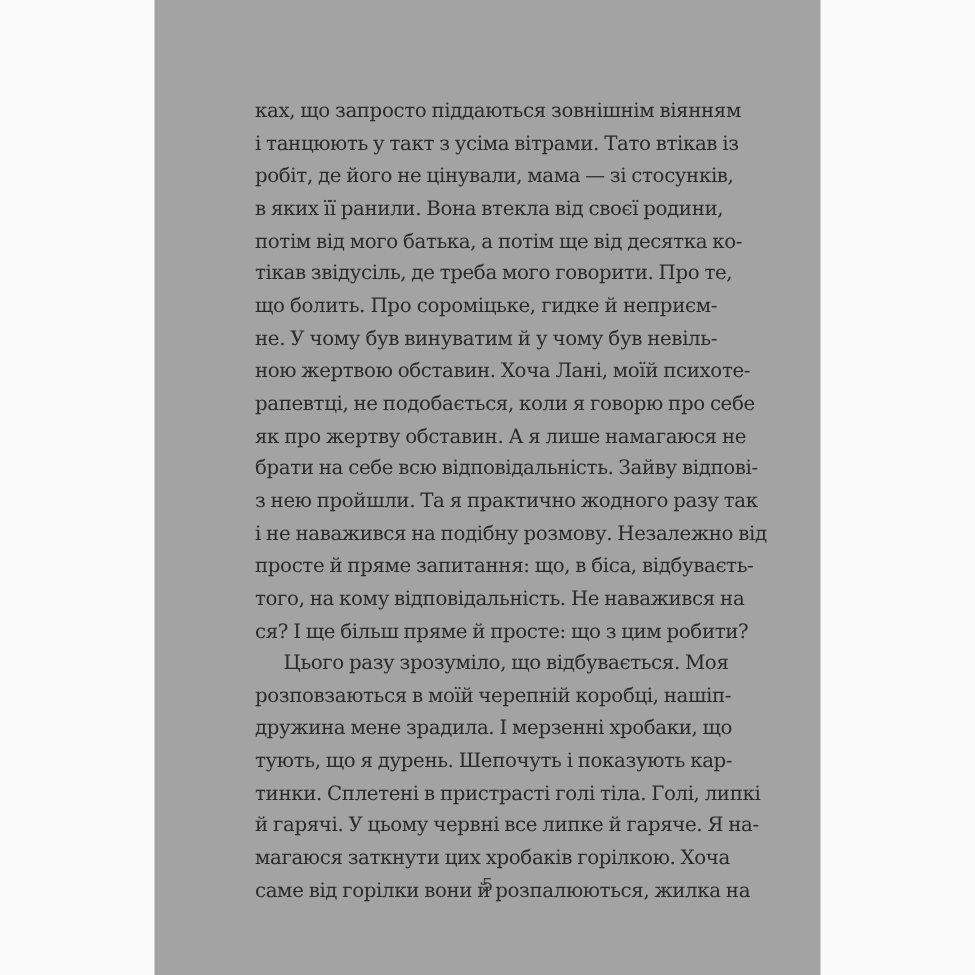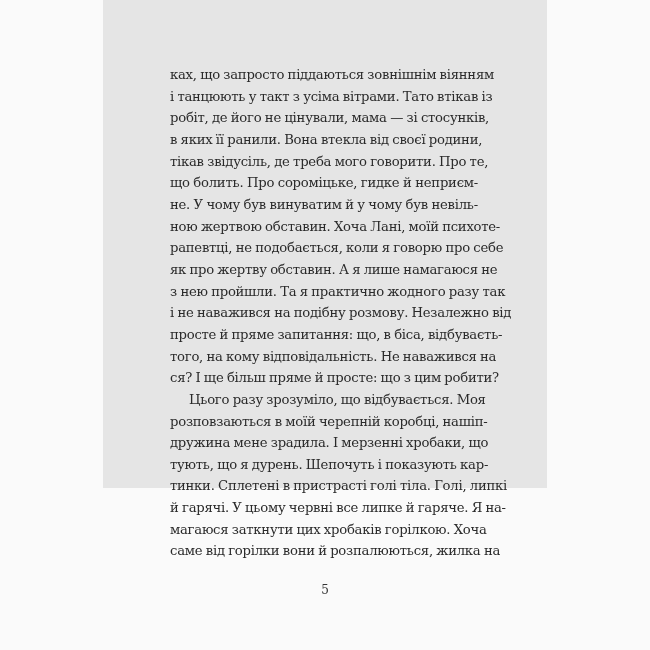--- a/index.html
+++ b/index.html
@@ -8,22 +8,22 @@
       width: 650px;
       height: 650px;
       overflow: hidden;
       background: #fafafa;
     }
     .page {
       position: absolute;
       left: 103px;
       top: 0;
       width: 444px;
-      height: 488px;
-      background: #e5e5e5;
+      height: 650px;
+      background: #a3a3a3;
     }
     .text-block {
       position: absolute;
       left: 67px;
       top: 64px;
       width: 308px;
       font-family: "DejaVu Serif", "Liberation Serif", serif;
       font-size: 13.2px;
       line-height: 21.66px;
       color: #2a2a2a;
@@ -57,26 +57,28 @@
 </head>
 <body>
 
 <div class="page">
   <div class="text-block">
 
     <span class="line">ках, що запросто піддаються зовнішнім віянням</span>
     <span class="line">і танцюють у такт з усіма вітрами. Тато втікав із</span>
     <span class="line">робіт, де його не цінували, мама — зі стосунків,</span>
     <span class="line">в яких її ранили. Вона втекла від своєї родини,</span>
+    <span class="line">потім від мого батька, а потім ще від десятка ко-</span>
     <span class="line">тікав звідусіль, де треба мого говорити. Про те,</span>
     <span class="line">що болить. Про сороміцьке, гидке й неприєм-</span>
     <span class="line">не. У чому був винуватим й у чому був невіль-</span>
     <span class="line">ною жертвою обставин. Хоча Лані, моїй психоте-</span>
     <span class="line">рапевтці, не подобається, коли я говорю про себе</span>
     <span class="line">як про жертву обставин. А я лише намагаюся не</span>
+    <span class="line">брати на себе всю відповідальність. Зайву відпові-</span>
     <span class="line">з нею пройшли. Та я практично жодного разу так</span>
     <span class="line">і не наважився на подібну розмову. Незалежно від</span>
     <span class="line">просте й пряме запитання: що, в біса, відбуваєть-</span>
     <span class="line">того, на кому відповідальність. Не наважився на</span>
     <span class="line last">ся? І ще більш пряме й просте: що з цим робити?</span>
 
     <span class="line indent">Цього разу зрозуміло, що відбувається. Моя</span>
     <span class="line">розповзаються в моїй черепній коробці, нашіп-</span>
     <span class="line">дружина мене зрадила. І мерзенні хробаки, що</span>
     <span class="line">тують, що я дурень. Шепочуть і показують кар-</span>

